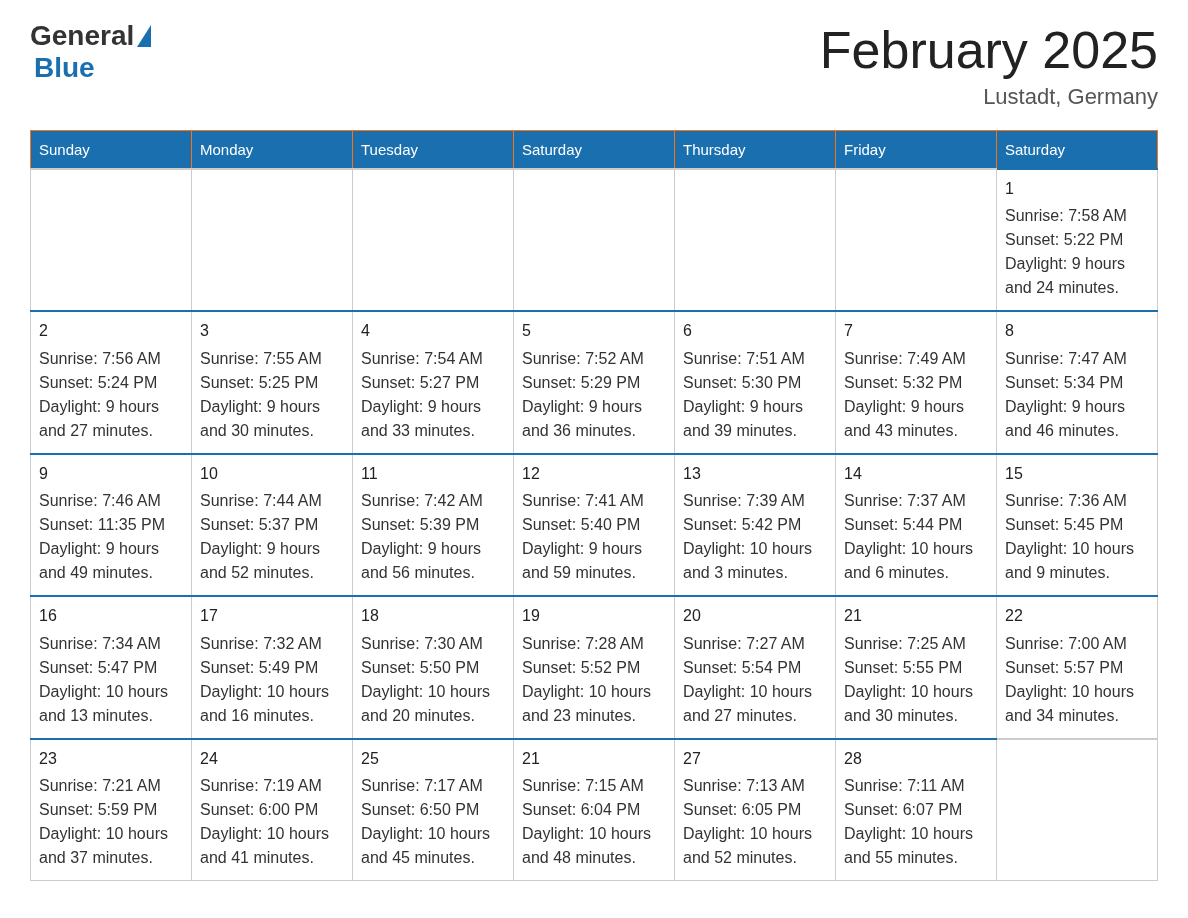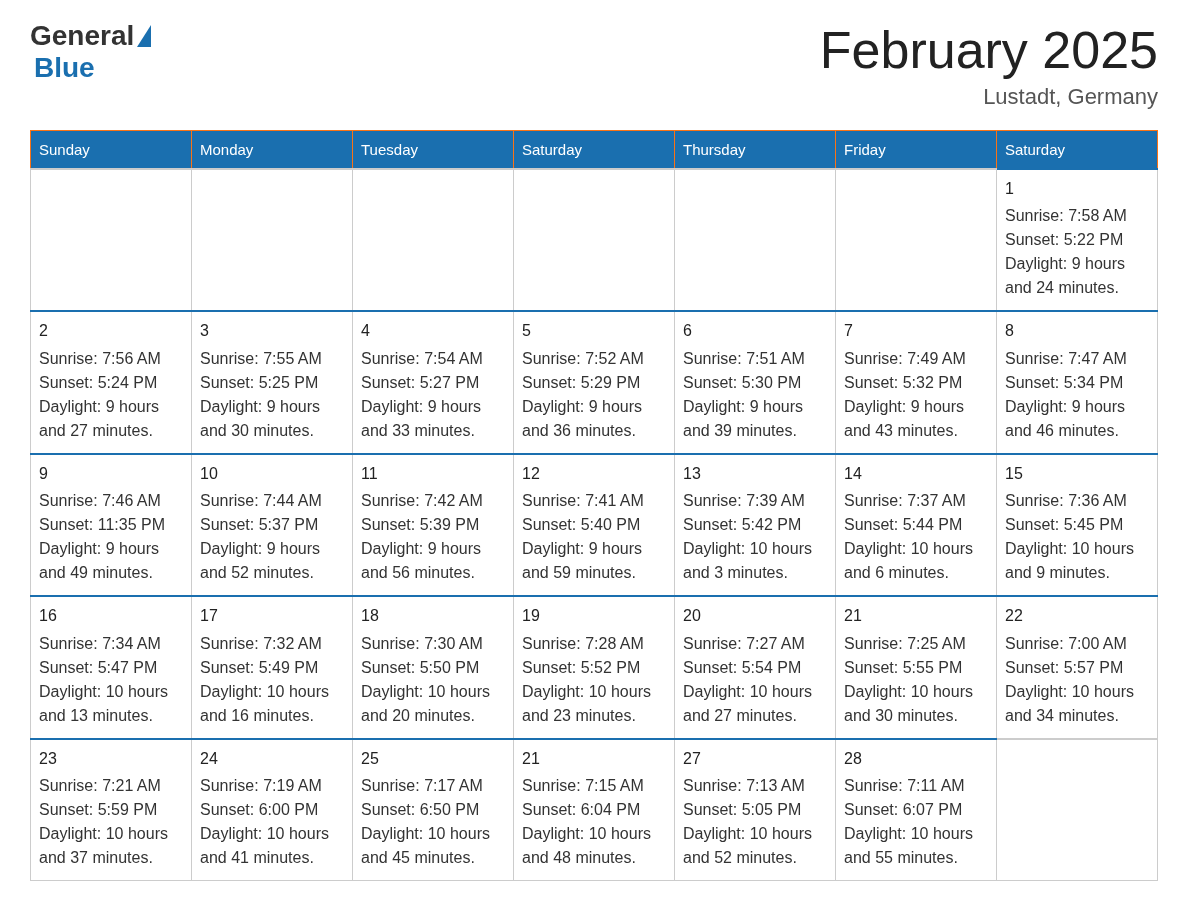--- a/index.html
+++ b/index.html
@@ -297,21 +297,21 @@
         </td>
         <td>
           <span class="day-number">21</span>
           <div class="day-info">Sunrise: 7:15 AM
 Sunset: 6:04 PM
 Daylight: 10 hours and 48 minutes.</div>
         </td>
         <td>
           <span class="day-number">27</span>
           <div class="day-info">Sunrise: 7:13 AM
-Sunset: 5:05 PM
+Sunset: 6:05 PM
 Daylight: 10 hours and 52 minutes.</div>
         </td>
         <td>
           <span class="day-number">28</span>
           <div class="day-info">Sunrise: 7:11 AM
 Sunset: 6:07 PM
 Daylight: 10 hours and 55 minutes.</div>
         </td>
         <td class="empty"></td>
       </tr>

